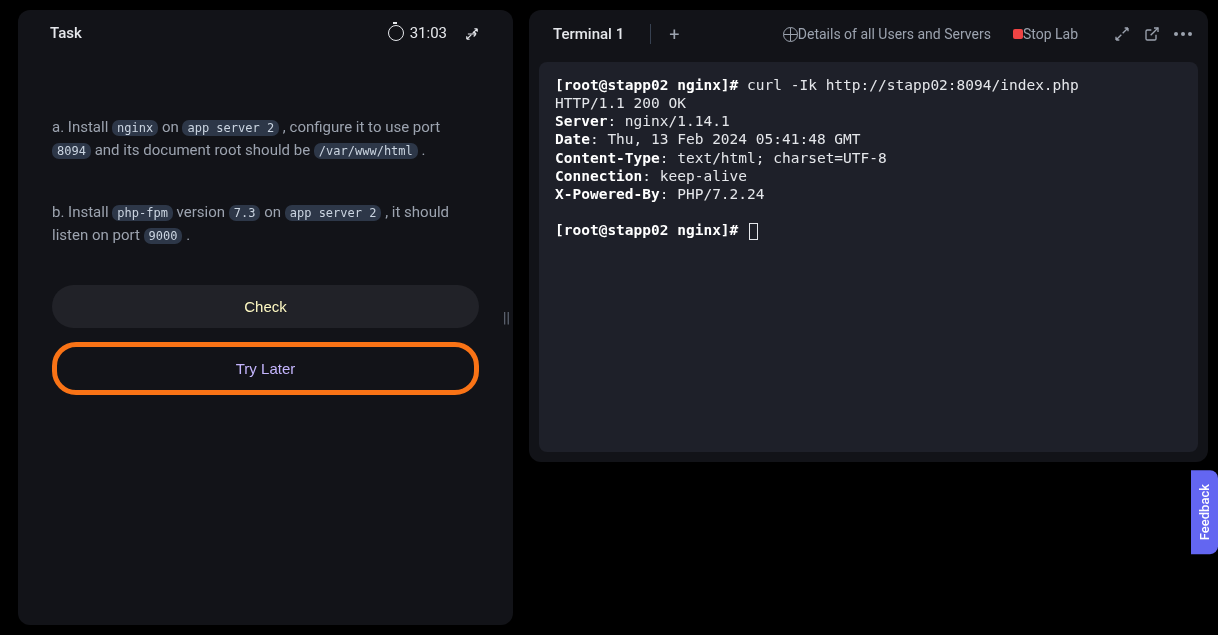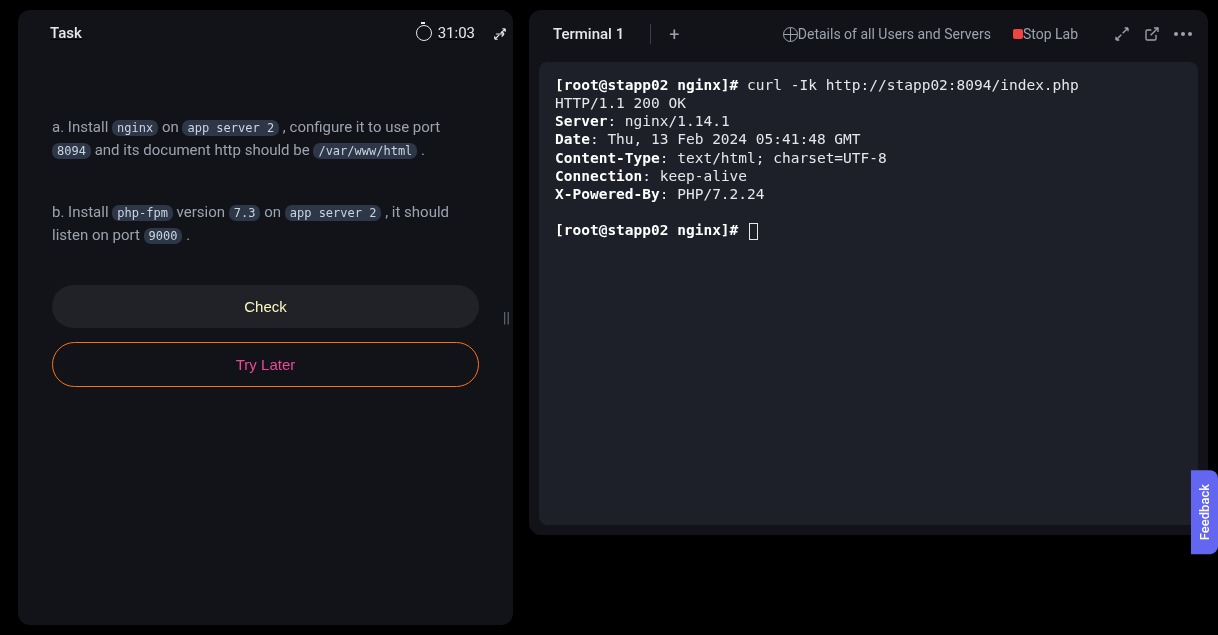--- a/index.html
+++ b/index.html
@@ -19,22 +19,21 @@
   background: #121318;
   border-radius: 12px;
   display: flex;
   flex-direction: column;
   position: relative;
 }
 .task-header {
   display: flex;
   align-items: center;
   justify-content: space-between;
-  padding: 14px 6px 14px 32px;
-  text-decoration: underline;
+  padding: 14px 34px 14px 32px;
 }
 .task-tab {
   color: #e5e7eb;
   font-size: 15px;
   font-weight: 500;
 }
 .task-header-right {
   display: flex;
   align-items: center;
   gap: 18px;
@@ -106,36 +105,36 @@
   border: none;
   cursor: pointer;
   text-align: center;
 }
 .btn-check {
   background: #212228;
   color: #fef9c3;
 }
 .btn-try-later {
   background: transparent;
-  border: 1px solid #f97316;
-  color: #ec4899;
+  border: 5px solid #f97316;
+  color: #c4b5fd;
 }
 .divider {
   position: absolute;
   left: 503px;
   top: 50%;
   transform: translateY(-50%);
   color: #6b7280;
   font-size: 14px;
   user-select: none;
   cursor: col-resize;
 }
 .right-panel {
   flex: 1;
-  height: 525px;
+  height: 452px;
   margin: 10px 10px 10px 16px;
   background: #121318;
   border-radius: 12px;
   display: flex;
   flex-direction: column;
 }
 .right-header {
   display: flex;
   align-items: center;
   padding: 10px 16px;
@@ -268,21 +267,21 @@
             <path d="M7 17L17 7M17 7h-6M17 7v6" transform="rotate(45 12 12)"></path>
             <path d="M3 21l8-8M3 21h5M3 21v-5"></path>
             <path d="M21 3l-8 8M21 3h-5M21 3v5"></path>
           </svg>
       </div>
     </div>
   </div>
 
   <div class="task-body">
     <p class="task-para">
-      <span>a. Install </span><code>nginx</code><span> on </span><code>app server 2</code><span> , configure it to use port </span><code>8094</code><span> and its document http should be </span><code>/var/www/html</code><span> .</span>
+      <span>a. Install </span><code>nginx</code><span> on </span><code>app server 2</code><span> , configure it to use port </span><code>8094</code><span> and its document root should be </span><code>/var/www/html</code><span> .</span>
     </p>
     <p class="task-para">
       <span>b. Install </span><code>php-fpm</code><span> version </span><code>7.3</code><span> on </span><code>app server 2</code><span> , it should listen on port </span><code>9000</code><span> .</span>
     </p>
     <div class="buttons">
       <button class="btn btn-check">Check</button>
       <button class="btn btn-try-later">Try Later</button>
     </div>
   </div>
 </div>

